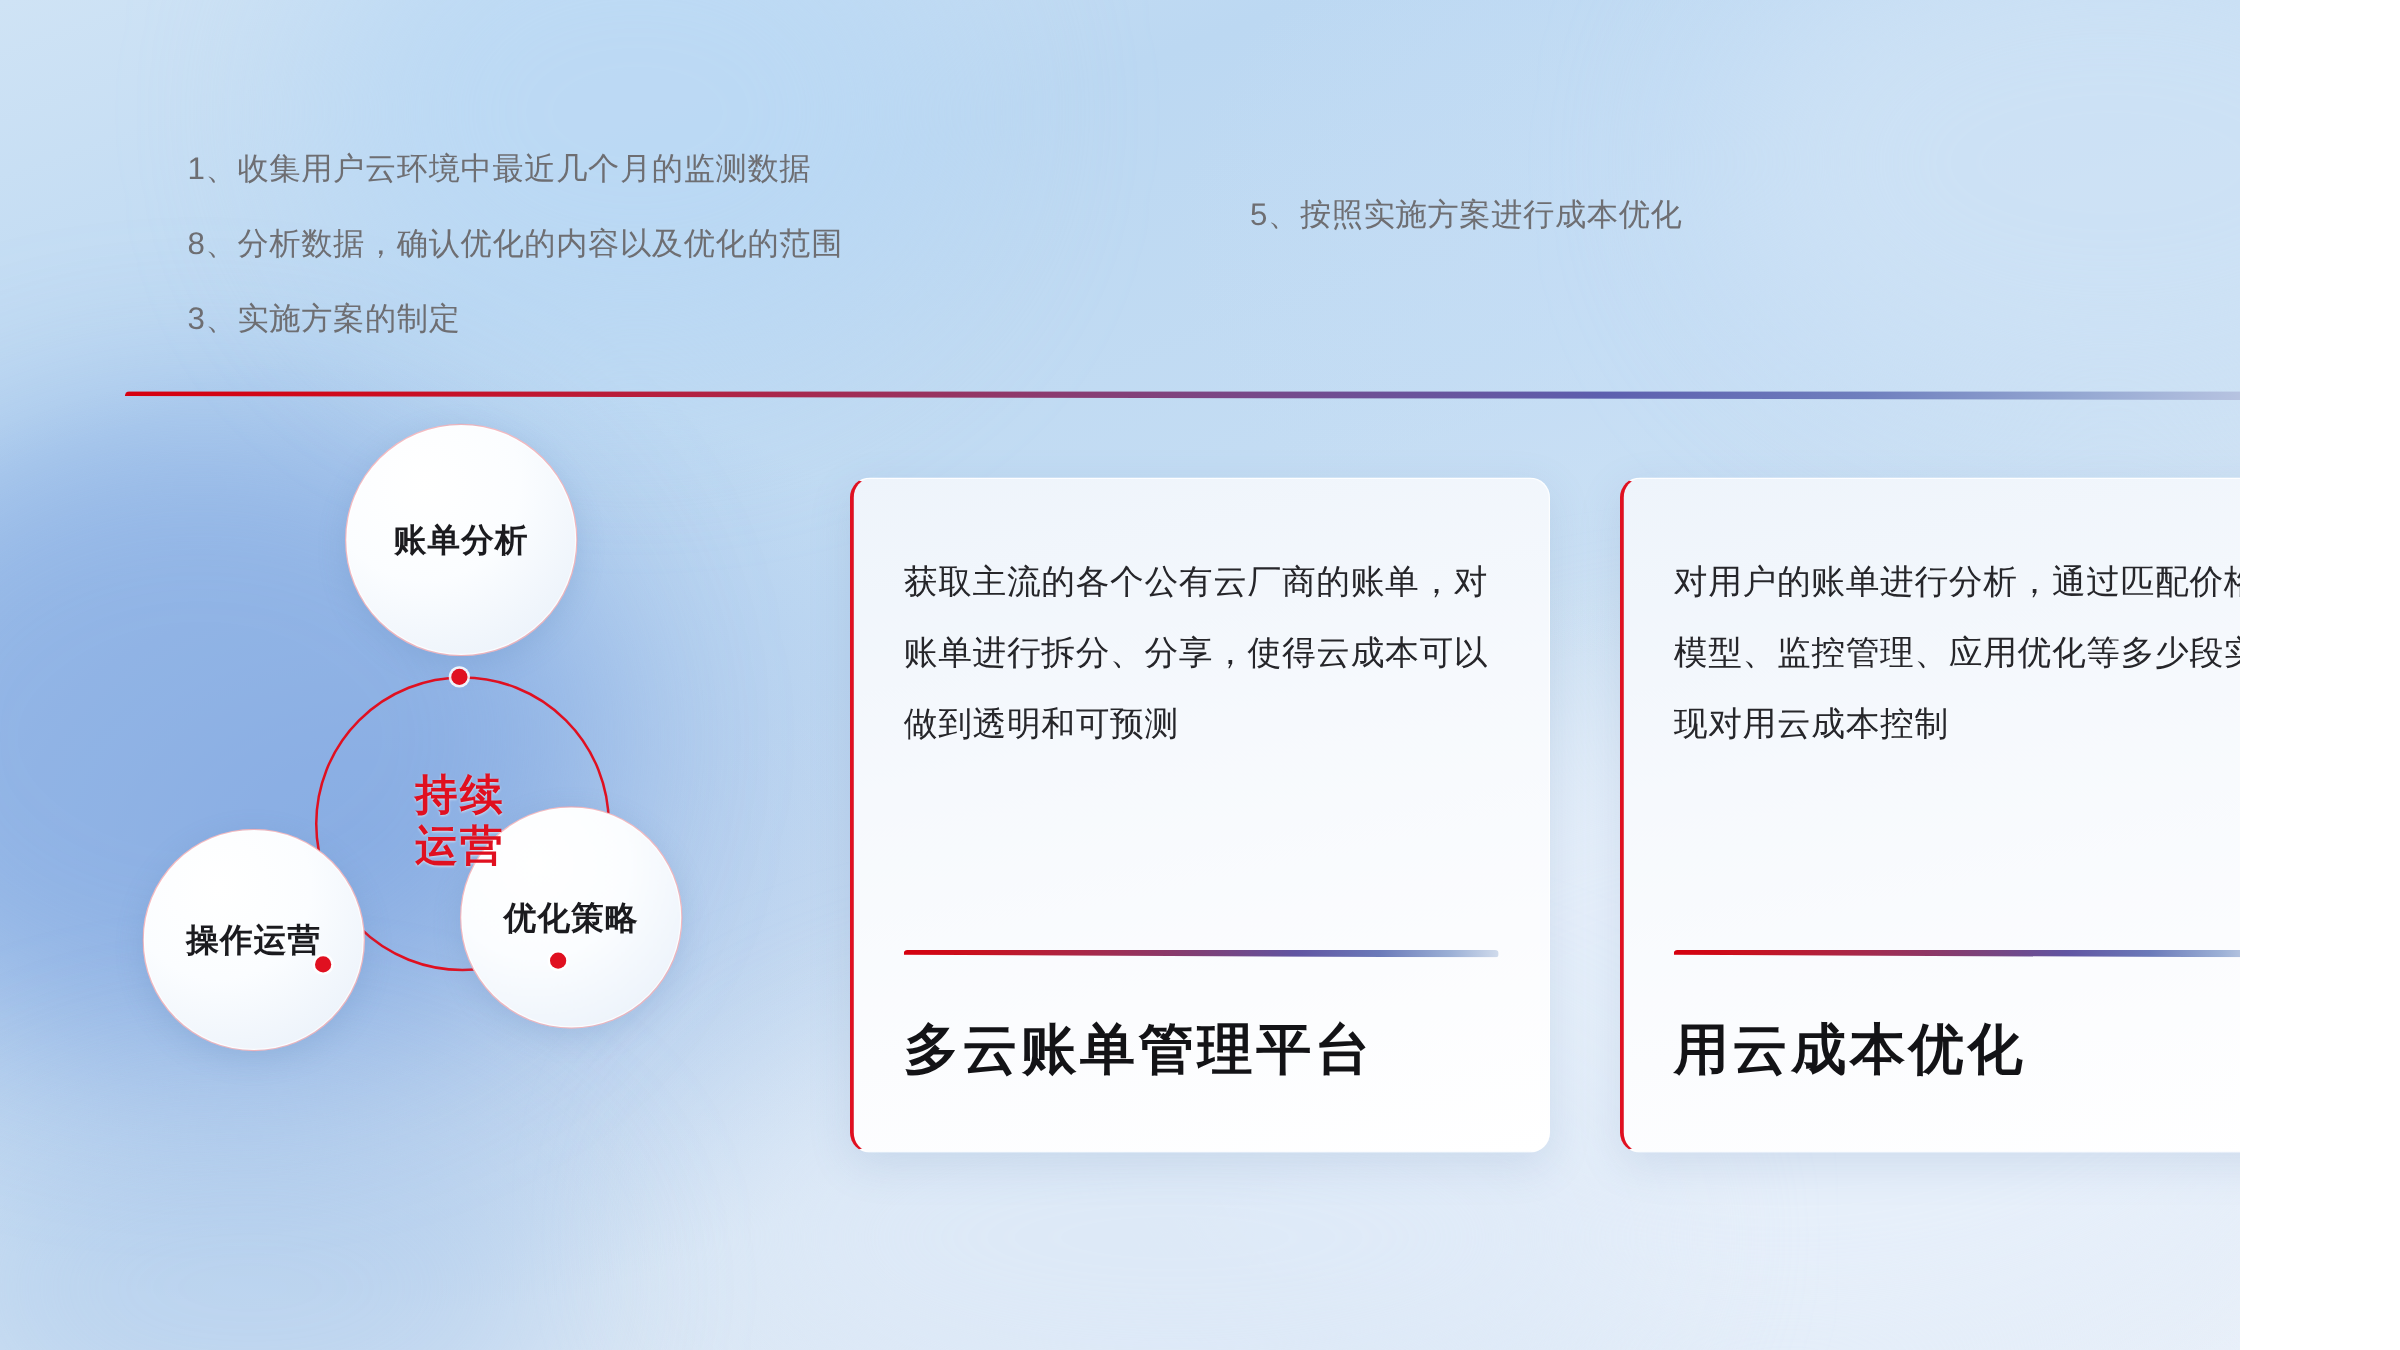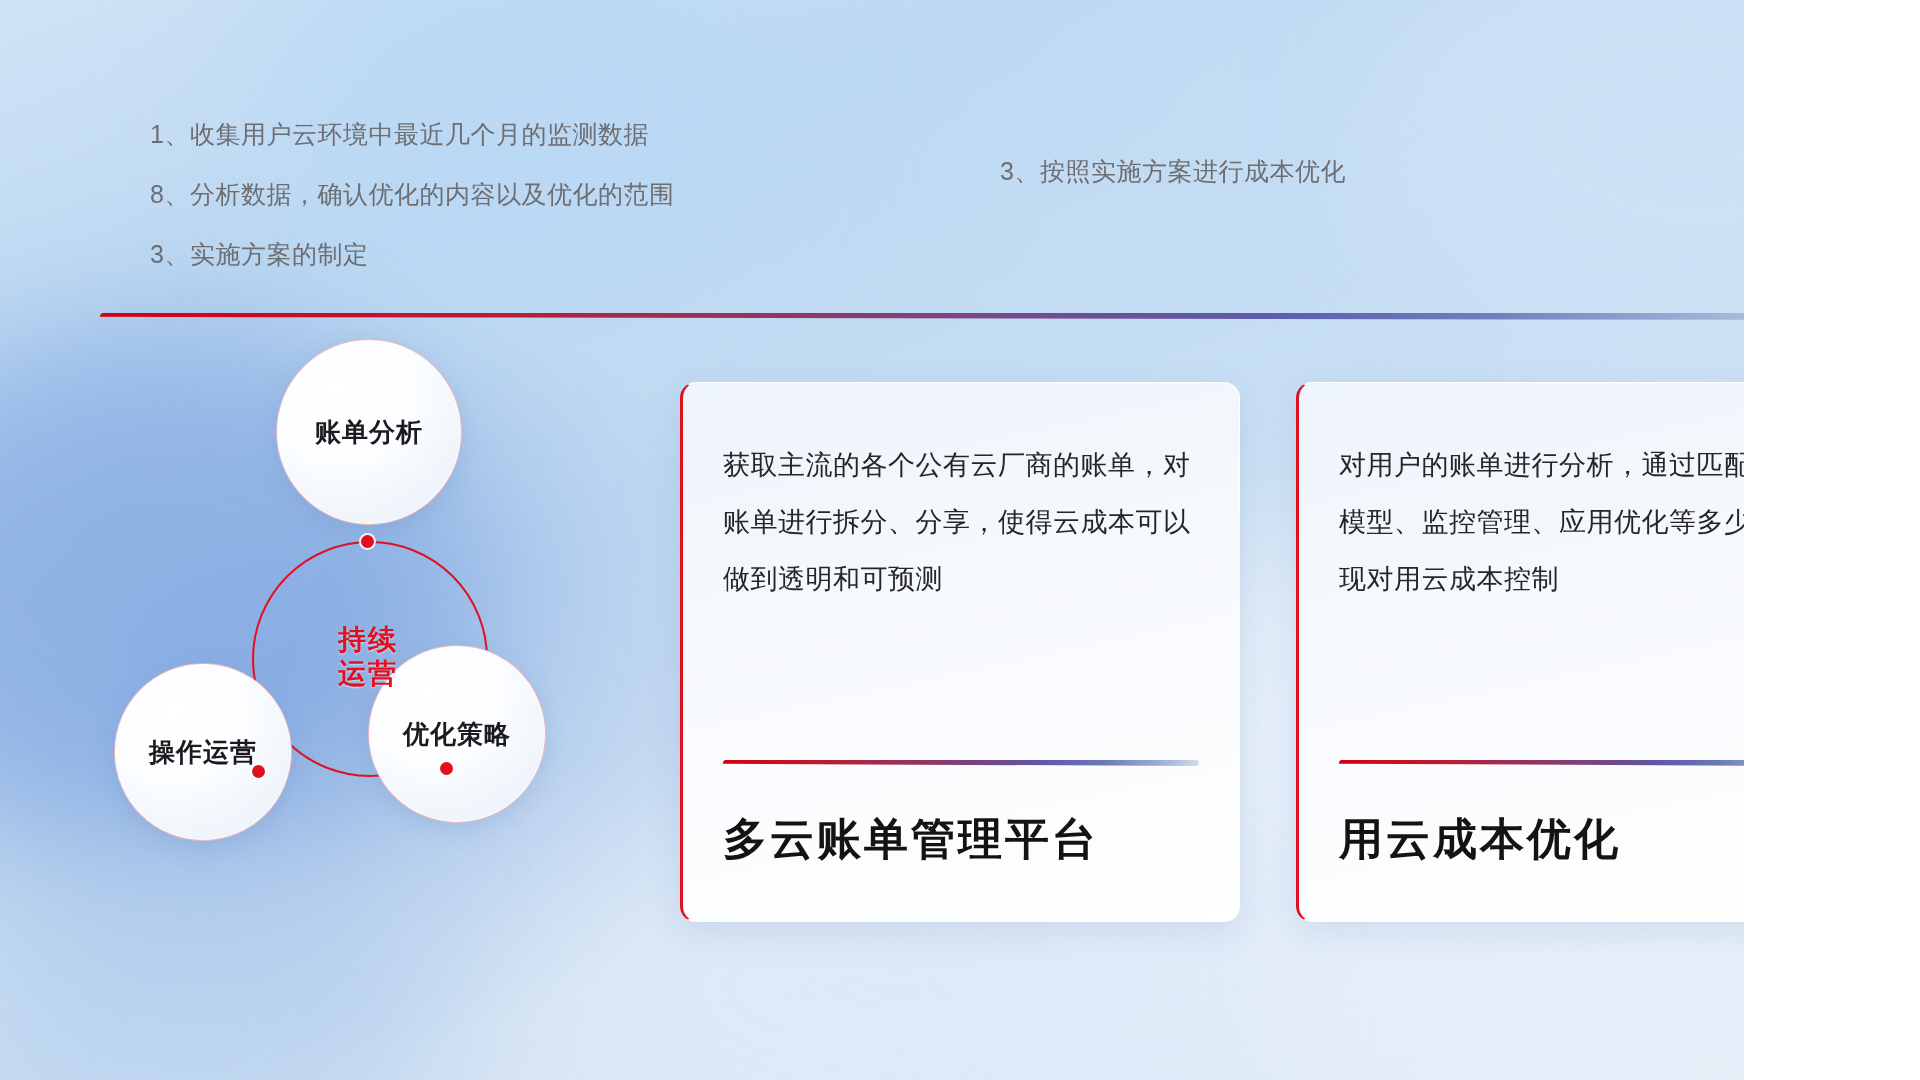--- a/index.html
+++ b/index.html
@@ -14,20 +14,21 @@
   #stage {
     position: relative;
     width: 1744px;
     height: 1080px;
     overflow: hidden;
     background:
       radial-gradient(ellipse 900px 620px at 16% 62%, rgba(126,163,224,0.55) 0%, rgba(126,163,224,0.0) 62%),
       radial-gradient(ellipse 760px 520px at 82% 18%, rgba(198,222,246,0.85) 0%, rgba(198,222,246,0.0) 70%),
       radial-gradient(ellipse 1100px 700px at 62% 86%, rgba(214,230,246,0.9) 0%, rgba(214,230,246,0.0) 68%),
       linear-gradient(160deg, #cfe3f5 0%, #bcd8f2 22%, #c3dcf3 42%, #d3e4f4 62%, #dfe9f6 80%, #e9f0f9 100%);
+    padding-left: 48px;
   }
 
   
   .blob {
     position: absolute;
     border-radius: 50%;
     filter: blur(70px);
     pointer-events: none;
   }
   .blob.b1 { left: -160px; top: 330px; width: 640px; height: 520px; background: rgba(120,160,222,0.55); }
@@ -117,21 +118,21 @@
 
   #center-label {
     position: absolute;
     left: 152px; top: 196px;
     width: 232px; height: 232px;
     display: flex;
     flex-direction: column;
     align-items: center;
     justify-content: center;
     color: #e01020;
-    font-size: 28px;
+    font-size: 34px;
     font-weight: 800;
     line-height: 1.22;
     letter-spacing: 2px;
     text-shadow: 0 1px 2px rgba(255,255,255,0.6);
   }
 
   
   .card {
     position: absolute;
     top: 382px;
@@ -186,21 +187,21 @@
   <div class="blob b5"></div>
   <div class="blob b6"></div>
 
   <div class="bullets" id="bullets-left">
     <div class="line">1、收集用户云环境中最近几个月的监测数据</div>
     <div class="line">8、分析数据，确认优化的内容以及优化的范围</div>
     <div class="line">3、实施方案的制定</div>
   </div>
 
   <div class="bullets" id="bullets-right">
-    <div class="line">3、按照实施方案进行成本优化</div>
+    <div class="line">5、按照实施方案进行成本优化</div>
   </div>
 
   <div id="main-divider"></div>
 
   <div id="diagram">
 
     <div class="ring" id="ring-main"></div>
 
     <div class="bubble" id="bubble-top">
       <span>账单</span>

